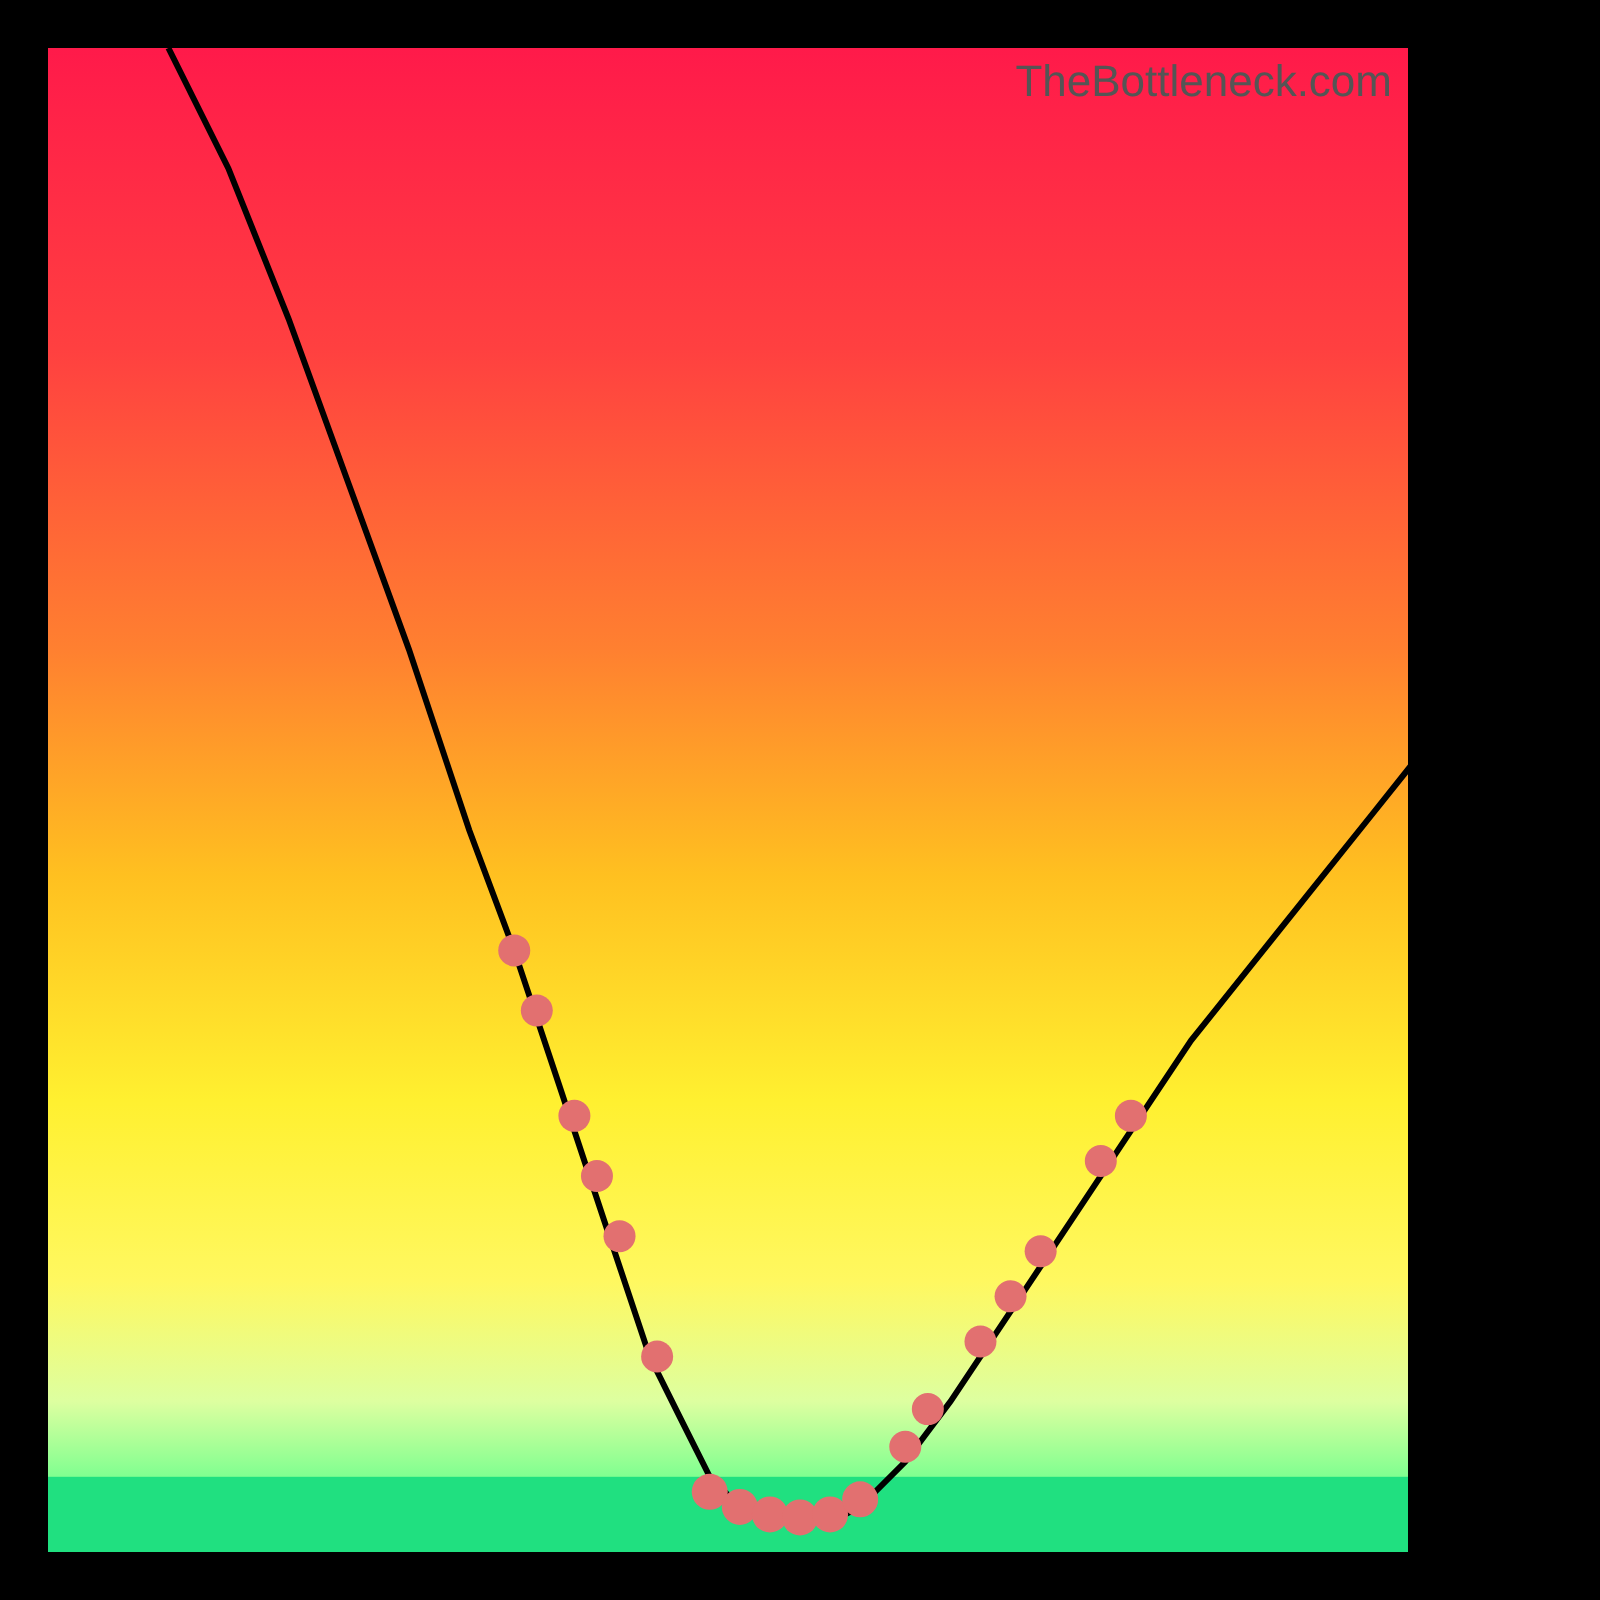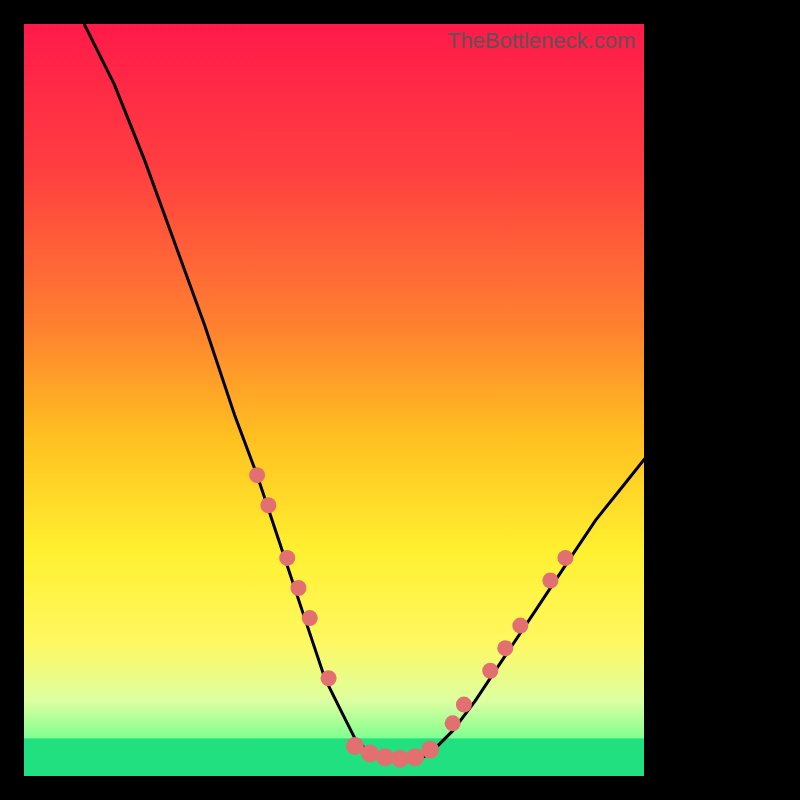--- a/index.html
+++ b/index.html
@@ -13,21 +13,21 @@
   .container {
     position: relative;
     width: 800px;
     height: 800px;
     background: #000;
   }
   .plot-area {
     position: absolute;
     left: 24px;
     top: 24px;
-    width: 620px;
+    width: 680px;
     height: 752px;
     overflow: hidden;
   }
   .watermark {
     position: absolute;
     top: 4px;
     right: 8px;
     color: #555;
     font-size: 22px;
     font-weight: 500;

